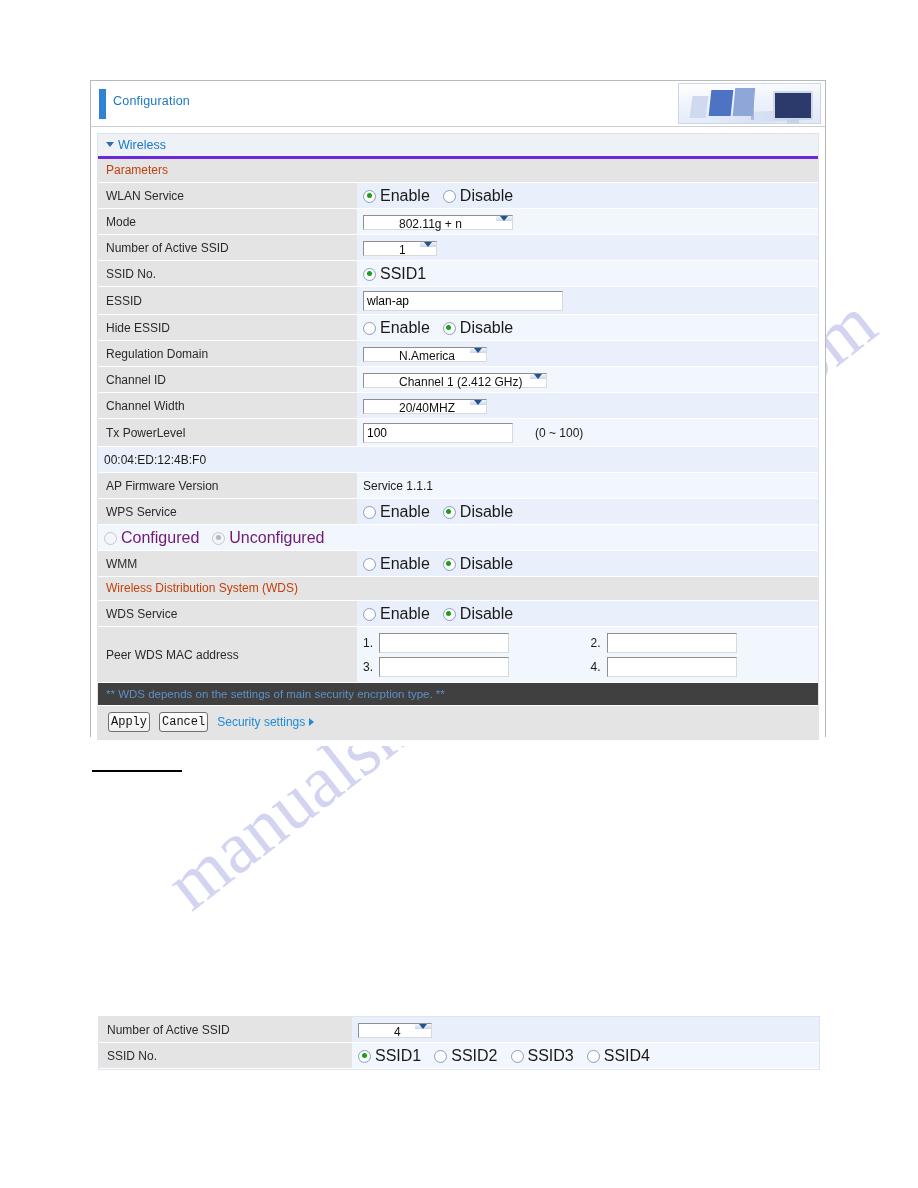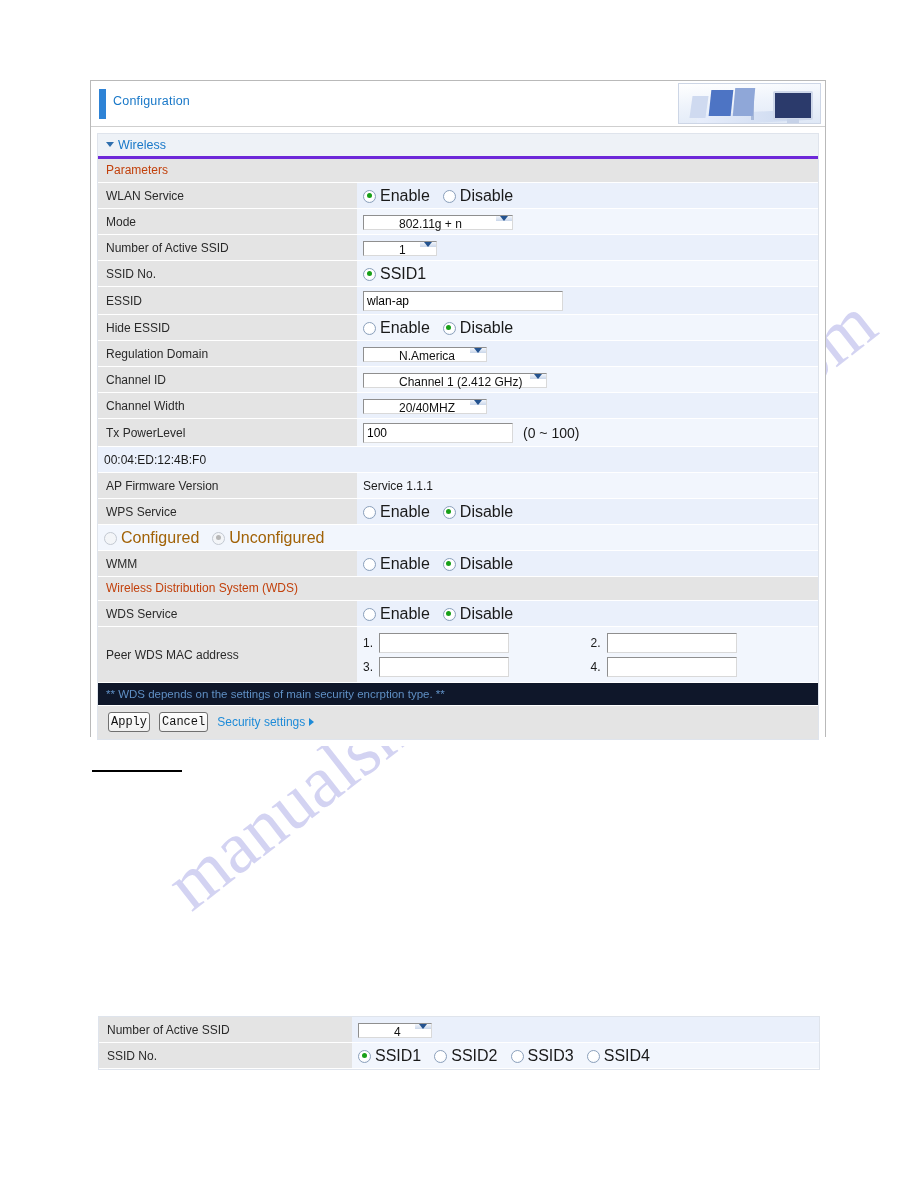--- a/index.html
+++ b/index.html
@@ -163,21 +163,21 @@
     flex:none;
   }
   .rdot.on:after{
     content:"";
     position:absolute;
     left:2.5px;top:2.5px;
     width:5px;height:5px;
     border-radius:50%;
     background:#18a018;
   }
-  .radio.dim{ color:#a16207; }
+  .radio.dim{ color:#701a75; }
   .radio.dim .rdot{ border-color:#c3c9d2; background:#f3f5f8; }
   .radio.dim .rdot.on:after{ background:#b7b7b7; }
 
   
   .tinput{
     border:1px solid #8f8f8f;
     border-right-color:#d9d9d9;
     border-bottom-color:#d9d9d9;
     background:#ffffff;
     height:16px;
@@ -225,30 +225,30 @@
     border-left:4px solid transparent;
     border-right:4px solid transparent;
     border-top:5px solid #23528f;
   }
   .sel-mode .txt{ width:92px; }
   .sel-num  .txt{ width:16px; }
   .sel-reg  .txt{ width:66px; }
   .sel-chid .txt{ width:126px; }
   .sel-cw   .txt{ width:66px; }
 
-  .hint{ margin-left:10px; font-size:14px; color:#1a1a1a; }
+  .hint{ margin-left:22px; font-size:12px; color:#1a1a1a; }
 
   
   .peers{ display:flex; flex-wrap:wrap; width:100%; }
   .peer{ display:flex; align-items:center; width:50%; padding:2px 0; }
   .peer .num{ font-size:12px; color:#1a1a1a; width:16px; }
 
   
   .note{
-    background:#0f172a;
+    background:#404040;
     padding:5px 0 5px 8px;
     font-size:11.5px;
     color:#5f8fc4;
     border-bottom:1px solid #ffffff;
   }
   
   .btnrow{
     background:#e4e4e4;
     padding:6px 0 7px 10px;
     display:flex;

